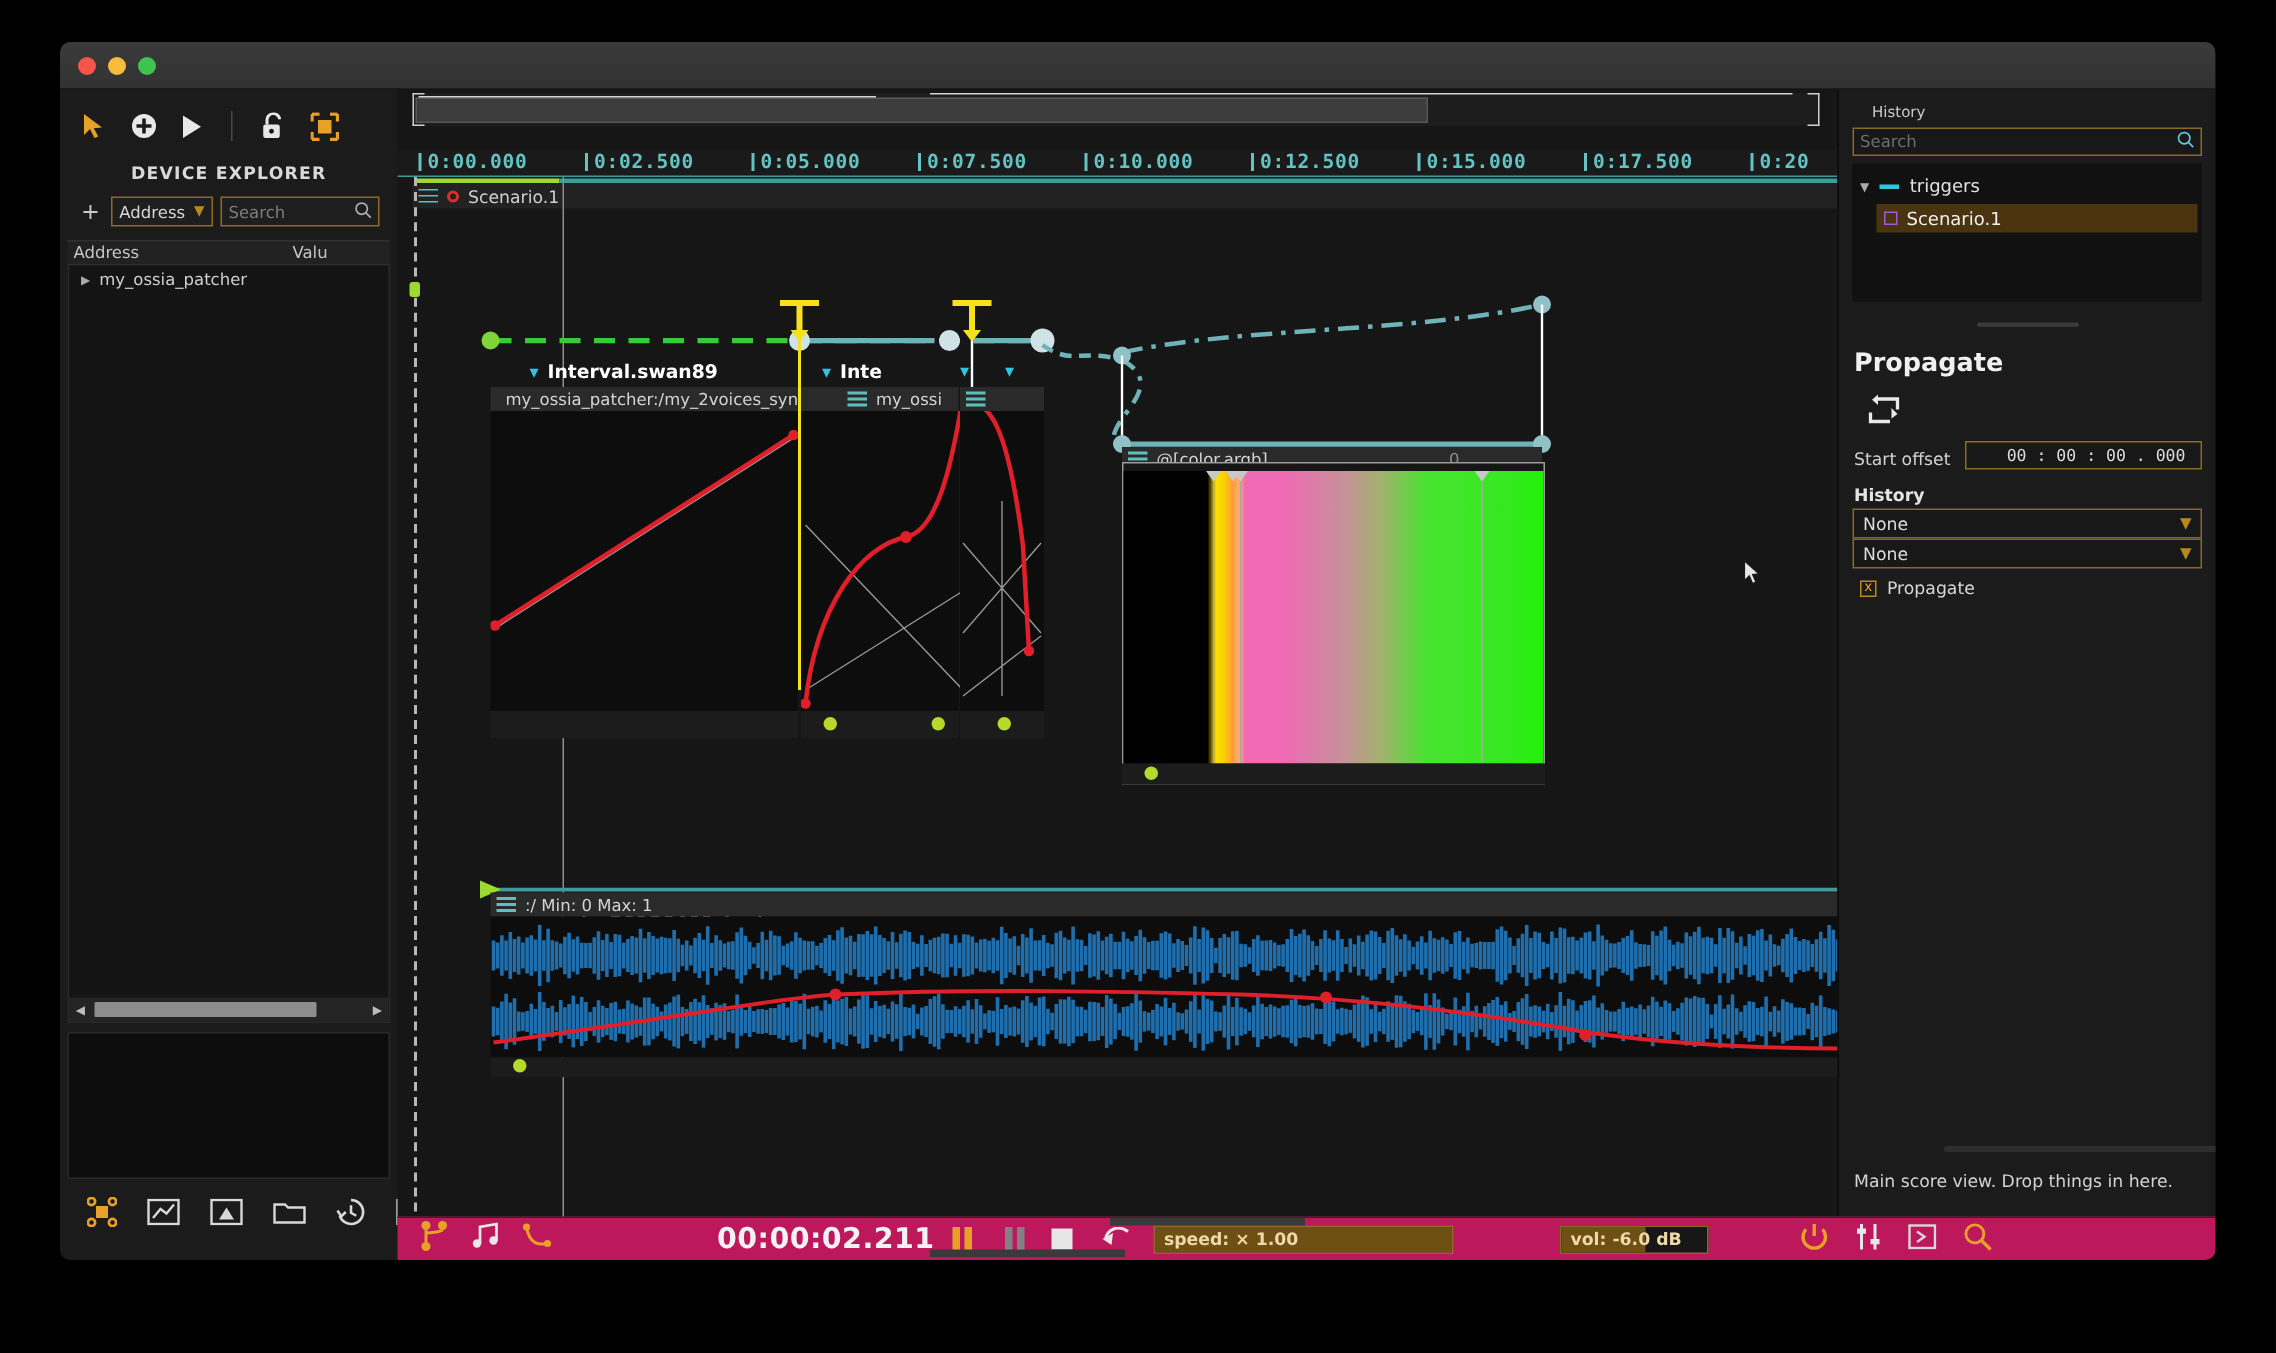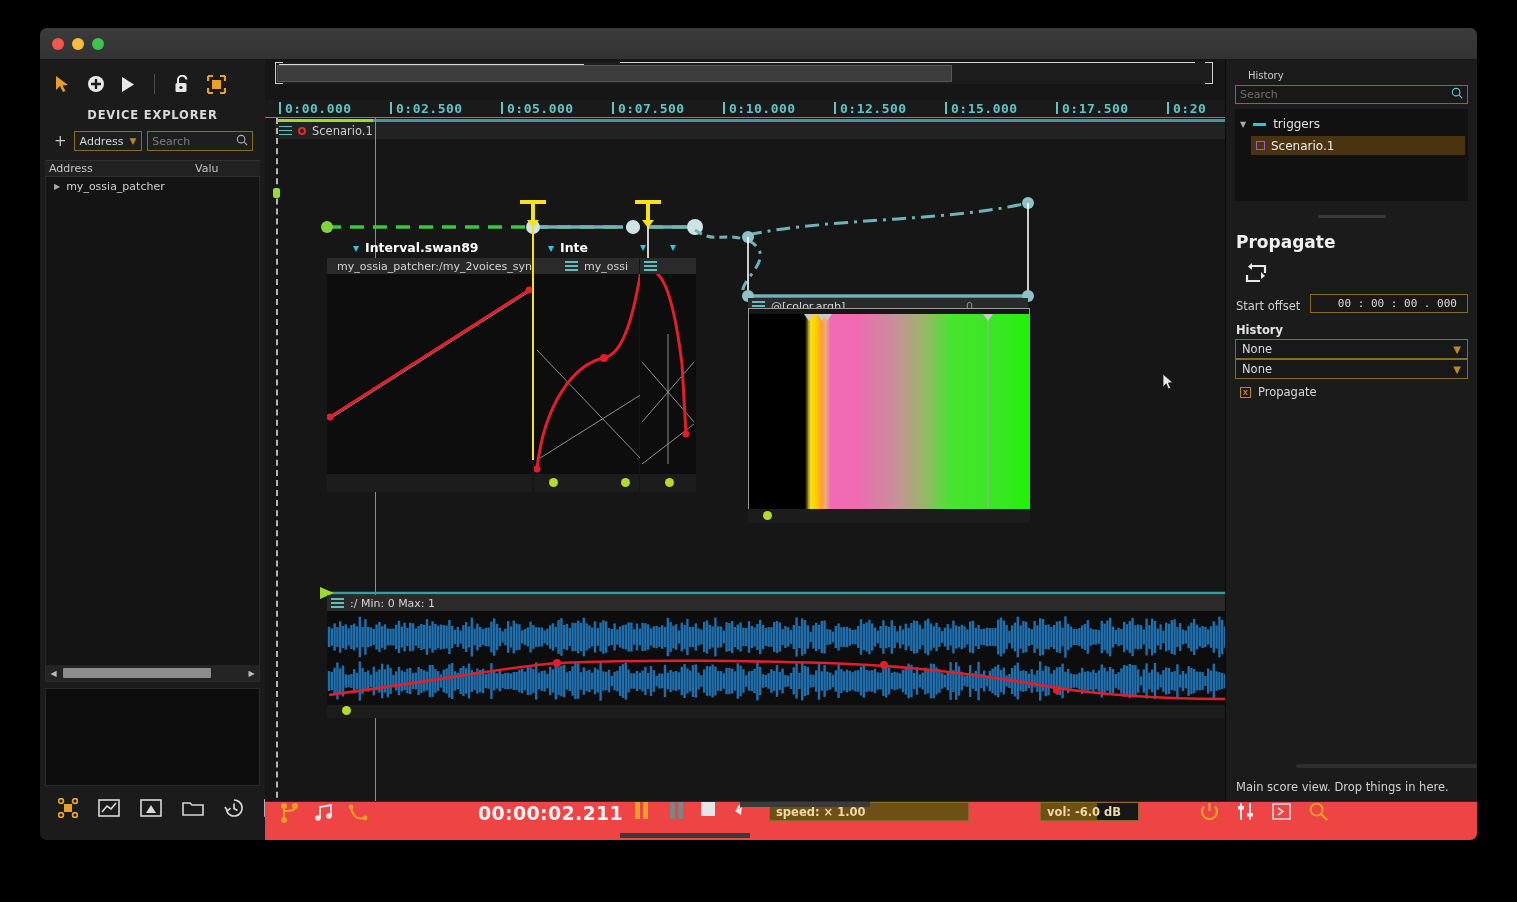--- a/index.html
+++ b/index.html
@@ -196,23 +196,23 @@
   .chkbox {
     width: 11px; height: 11px; border: 1px solid #b8891f; color: #e8a128;
     font-size: 9px; line-height: 9px; text-align: center;
   }
   .chklabel { font-size: 11.5px; color: #d6d6d6; }
   .drophint { position: absolute; left: 10px; bottom: 46px; font-size: 11.5px; color: #d2d2d2; }
   .r-splitter2 { position: absolute; left: 70px; bottom: 72px; width: 200px; height: 4px; background: #2e2e2e; border-radius:2px; }
 
   
   .transport {
-    position: absolute; left: 225px; bottom: 0; width: 1212px; height: 39px;
-    background: #ef4444; border-top: 1px solid #2a2a2a;
-    display: flex; align-items: flex-start;
+    position: absolute; left: 225px; bottom: 0; width: 1212px; height: 29px;
+    background: #be185d; border-top: 1px solid #2a2a2a;
+    display: flex; align-items: center;
   }
   .tp-icons { display: flex; align-items: center; gap: 14px; margin-left: 15px; }
   .timecode {
     font-size: 19px; font-weight: bold; color: #f2f2f2;
     font-family: "DejaVu Sans", "Liberation Sans", sans-serif;
     margin-left: 110px; letter-spacing: .3px;
   }
   .pausebars { display: flex; gap: 3px; margin-left: 12px; }
   .pausebars b { display: block; width: 5px; height: 17px; }
   .stopsq { width: 14px; height: 14px; background: #e6e6e6; margin-left: 18px; }

